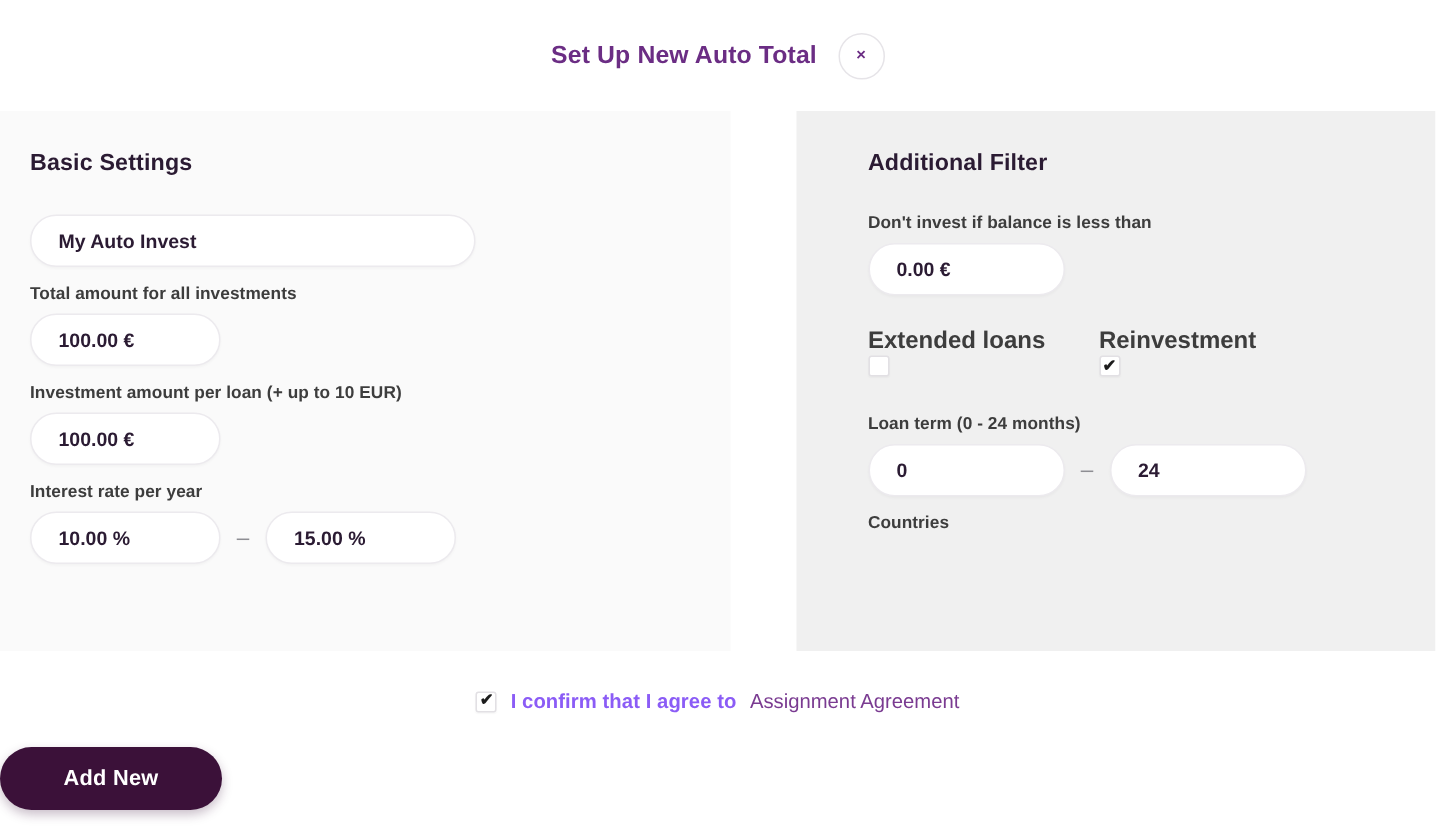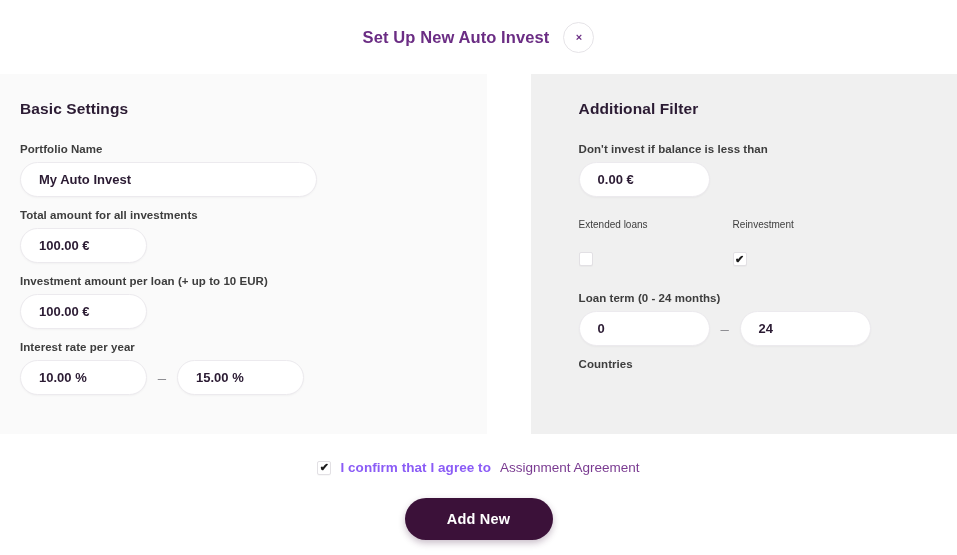--- a/index.html
+++ b/index.html
@@ -153,24 +153,24 @@
     margin-top: 22px;
     margin-bottom: 26px;
   }
   .checkbox-col {
     width: 154px;
   }
   .checkbox-col:last-child { width: auto; }
 
   .checkbox-label {
     display: block;
-    font-size: 10px;
-    font-weight: normal;
+    font-size: 16px;
+    font-weight: bold;
     color: #3d3d3d;
-    margin-bottom: 22px;
+    margin-bottom: 0;
     white-space: nowrap;
   }
 
   .checkbox {
     width: 14px;
     height: 14px;
     border: 1px solid #e2e0e4;
     border-radius: 2px;
     background: #ffffff;
     display: flex;
@@ -239,21 +239,20 @@
     text-decoration: none;
     cursor: pointer;
   }
 
   .submit-wrap {
     position: absolute;
     left: 0;
     top: 64px;
     width: 957px;
     display: flex;
-    justify-content: center;
   }
   .submit-button {
     width: 148px;
     height: 42px;
     border: none;
     border-radius: 21px;
     background: #3b1139;
     color: #ffffff;
     font-family: "Liberation Sans", sans-serif;
     font-size: 14.5px;
@@ -262,33 +261,32 @@
     cursor: pointer;
     box-shadow: 0 3px 7px rgba(59,17,57,0.28);
   }
 </style>
 </head>
 <body>
 
 <div class="screen">
 
   <div class="modal-header">
-    <div class="modal-title">Set Up New Auto Invest</div>
+    <div class="modal-title">Set Up New Auto Total</div>
     <div class="close-button">
       <span class="close-icon">×</span>
     </div>
   </div>
 
   <div class="panels">
 
     <div class="panel-left">
       <div class="section-title">Basic Settings</div>
 
       <div class="field">
-        <span class="field-label">Portfolio Name</span>
         <div class="pill-input w-full-left">My Auto Invest</div>
       </div>
 
       <div class="field">
         <span class="field-label">Total amount for all investments</span>
         <div class="pill-input w-small">100.00 €</div>
       </div>
 
       <div class="field">
         <span class="field-label">Investment amount per loan (+ up to 10 EUR)</span>

